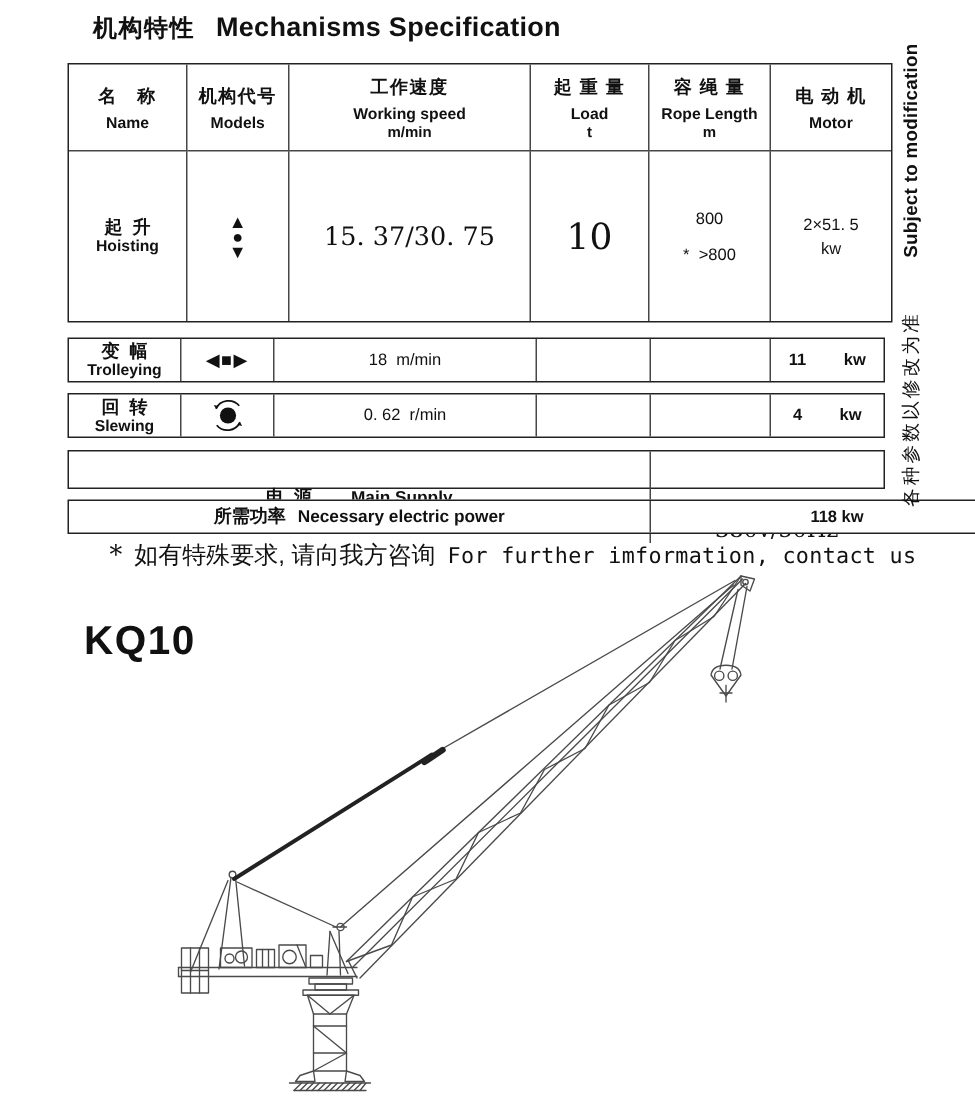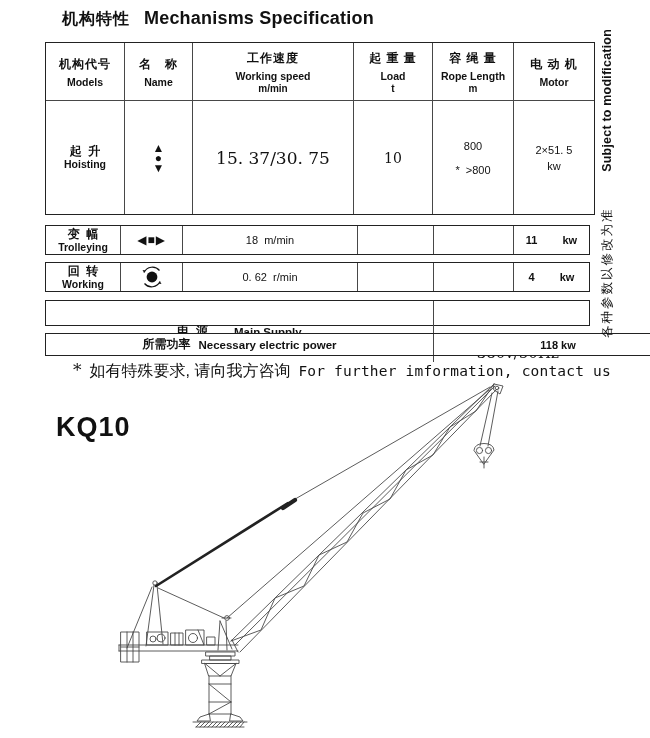--- a/index.html
+++ b/index.html
@@ -20,21 +20,21 @@
   #slew-table{top:262px;width:545px;height:30px;grid-template-columns:75px 62px 175px 76px 80px 1fr;}
   #supply-table{top:300px;width:545px;height:26px;grid-template-columns:388px 1fr;}
   #reqpower-table{top:333px;width:638px;height:23px;grid-template-columns:388px 1fr;}
   .hzh{font-size:12px;font-weight:bold;letter-spacing:1px;}
   .hen{font-size:10.5px;font-weight:bold;margin-top:3px;}
   .hunit{font-size:10px;font-weight:bold;margin-top:1px;}
   .rowzh{font-size:12px;font-weight:bold;line-height:13px;}
   .rowen{font-size:10.5px;font-weight:bold;line-height:12px;}
   .serif{font-family:"DejaVu Serif", serif;}
   .speed-big{font-size:17px;}
-  .load-big{font-size:14px;}
+  .load-big{font-size:24px;}
   .small-val{font-size:11px;}
   .kwpair{gap:13px;font-size:11px;font-weight:bold;}
   
   .hoist-ic{display:flex;flex-direction:column;align-items:center;line-height:10px;font-size:12px;}
   .trolley-ic{font-size:12px;letter-spacing:1px;}
   
   #note{left:73px;top:360px;display:flex;align-items:baseline;gap:8px;font-size:16px;}
   #note .star{font-size:17px;font-family:"DejaVu Serif", serif;}
   #note .en{font-family:"DejaVu Sans Mono", monospace;font-size:14.5px;letter-spacing:.2px;}
   #product-zh{left:35px;top:396px;font-size:17px;font-weight:800;letter-spacing:1px;}
@@ -158,26 +158,26 @@
     </g>
   </svg>
 
   <div id="title" class="abs">
     <span class="zh">机构特性</span>
     <span class="en">Mechanisms Specification</span>
   </div>
 
   <div id="main-table" class="tbl">
     <div class="c">
+      <span class="hzh">名   称</span>
+      <span class="hen">Name</span>
+    </div>
+    <div class="c">
       <span class="hzh">机构代号</span>
       <span class="hen">Models</span>
-    </div>
-    <div class="c">
-      <span class="hzh">名   称</span>
-      <span class="hen">Name</span>
     </div>
     <div class="c">
       <span class="hzh">工作速度</span>
       <span class="hen">Working speed</span>
       <span class="hunit">m/min</span>
     </div>
     <div class="c">
       <span class="hzh">起 重 量</span>
       <span class="hen">Load</span>
       <span class="hunit">t</span>
@@ -227,21 +227,21 @@
     <div class="c nb"></div>
     <div class="c nb nr row kwpair">
       <span>11</span>
       <span>kw</span>
     </div>
   </div>
 
   <div id="slew-table" class="tbl">
     <div class="c nb">
       <span class="rowzh">回  转</span>
-      <span class="rowen">Working</span>
+      <span class="rowen">Slewing</span>
     </div>
     <div class="c nb">
       <svg width="28" height="26" viewBox="0 0 28 26">
         <circle cx="14" cy="13" r="5.4" fill="#111"></circle>
         <path d="M21.5,6.5 A9.3,9.3 0 0 0 6,8.5" fill="none" stroke="#111" stroke-width="1.2"></path>
         <path d="M6.5,19.5 A9.3,9.3 0 0 0 22,17.5" fill="none" stroke="#111" stroke-width="1.2"></path>
         <path d="M6,8.5 l-1.5,-2.5 l3.2,0.6 Z" fill="#111"></path>
         <path d="M22,17.5 l1.5,2.5 l-3.2,-0.6 Z" fill="#111"></path>
       </svg>
     </div>

